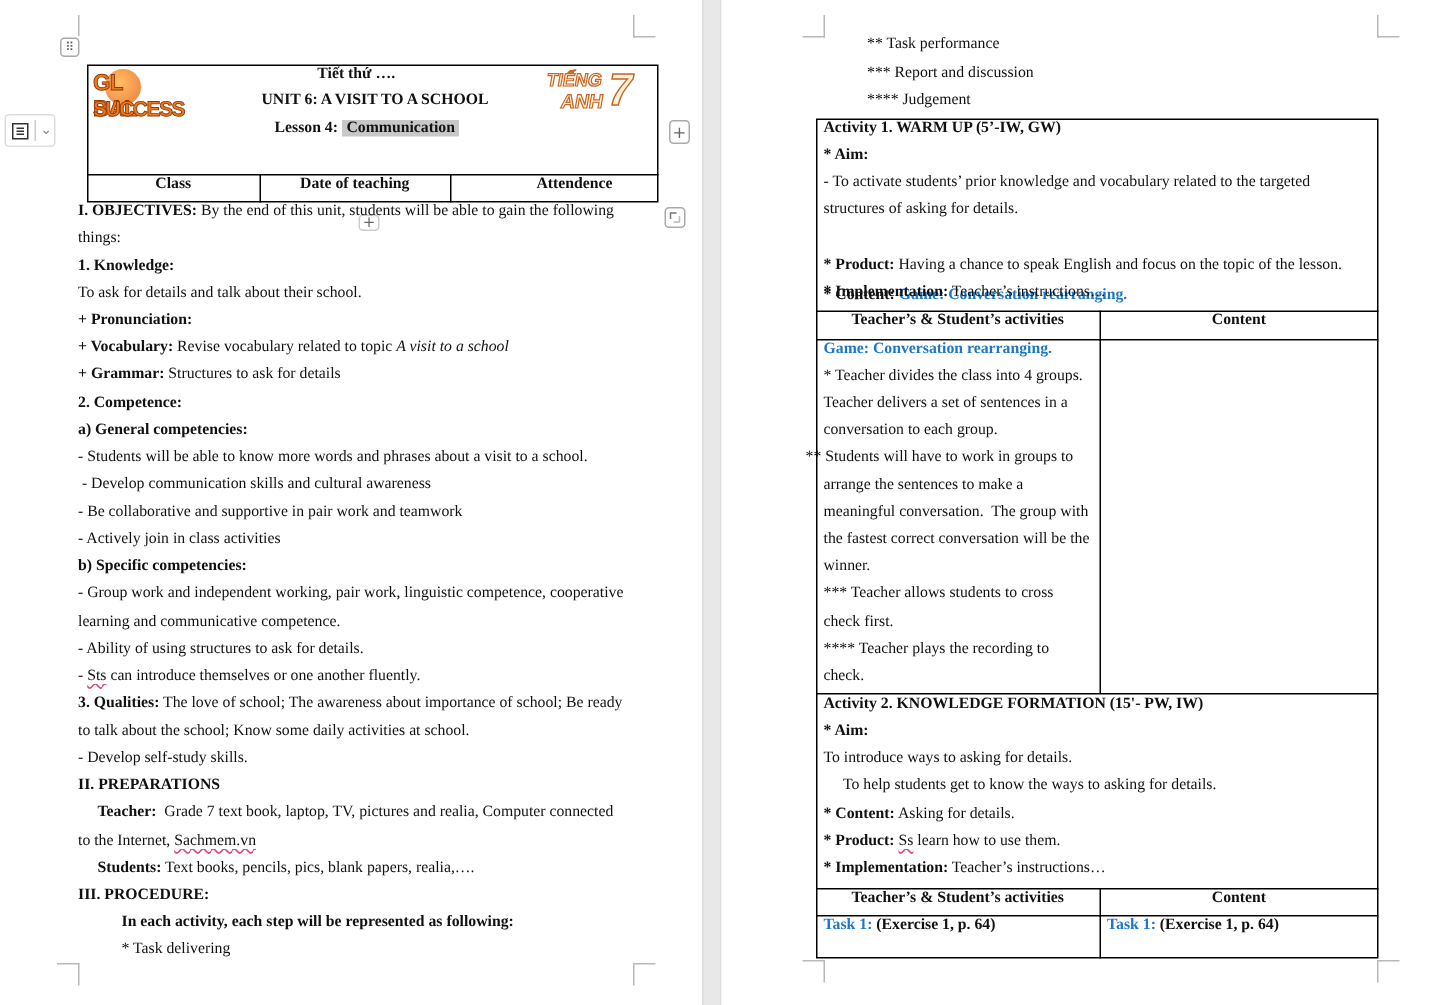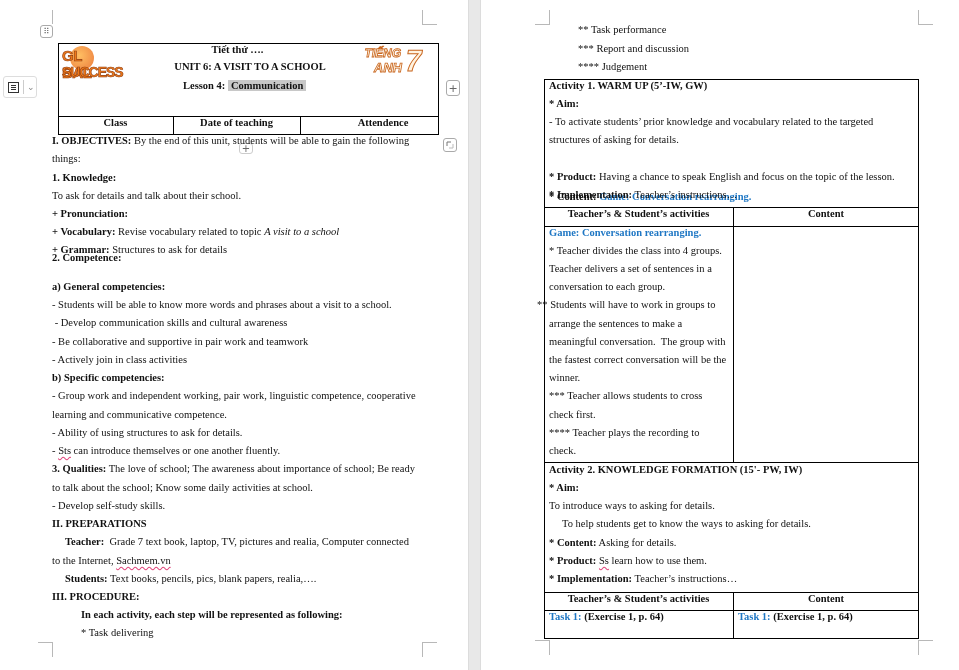--- a/index.html
+++ b/index.html
@@ -87,21 +87,21 @@
       <span>+</span>
     </div>
 
   <div class="ln" style="left:52px;top:135px;"><span class="b">I. OBJECTIVES:</span><span> By the end of this unit, students will be able to gain the following</span></div>
   <div class="ln" style="left:52px;top:153px;">things:</div>
   <div class="ln b" style="left:52px;top:172px;">1. Knowledge:</div>
   <div class="ln" style="left:52px;top:190px;">To ask for details and talk about their school.</div>
   <div class="ln b" style="left:52px;top:208px;">+ Pronunciation:</div>
   <div class="ln" style="left:52px;top:226px;"><span class="b">+ Vocabulary:</span><span> Revise vocabulary related to topic </span><span class="i">A visit to a school</span></div>
   <div class="ln" style="left:52px;top:244px;"><span class="b">+ Grammar:</span><span> Structures to ask for details</span></div>
-  <div class="ln b" style="left:52px;top:252px;">2. Competence:</div>
+  <div class="ln b" style="left:52px;top:263px;">2. Competence:</div>
   <div class="ln b" style="left:52px;top:281px;">a) General competencies:</div>
   <div class="ln" style="left:52px;top:317px;white-space:pre;"> - Develop communication skills and cultural awareness</div>
   <div class="ln" style="left:52px;top:299px;">- Students will be able to know more words and phrases about a visit to a school.</div>
   <div class="ln" style="left:52px;top:336px;">- Be collaborative and supportive in pair work and teamwork</div>
   <div class="ln" style="left:52px;top:354px;">- Actively join in class activities</div>
   <div class="ln b" style="left:52px;top:372px;">b) Specific competencies:</div>
   <div class="ln" style="left:52px;top:390px;">- Group work and independent working, pair work, linguistic competence, cooperative</div>
   <div class="ln" style="left:52px;top:409px;">learning and communicative competence.</div>
   <div class="ln" style="left:52px;top:427px;">- Ability of using structures to ask for details.</div>
   <div class="ln" style="left:52px;top:445px;"><span>- </span><span class="squig">Sts</span><span> can introduce themselves or one another fluently.</span></div>

